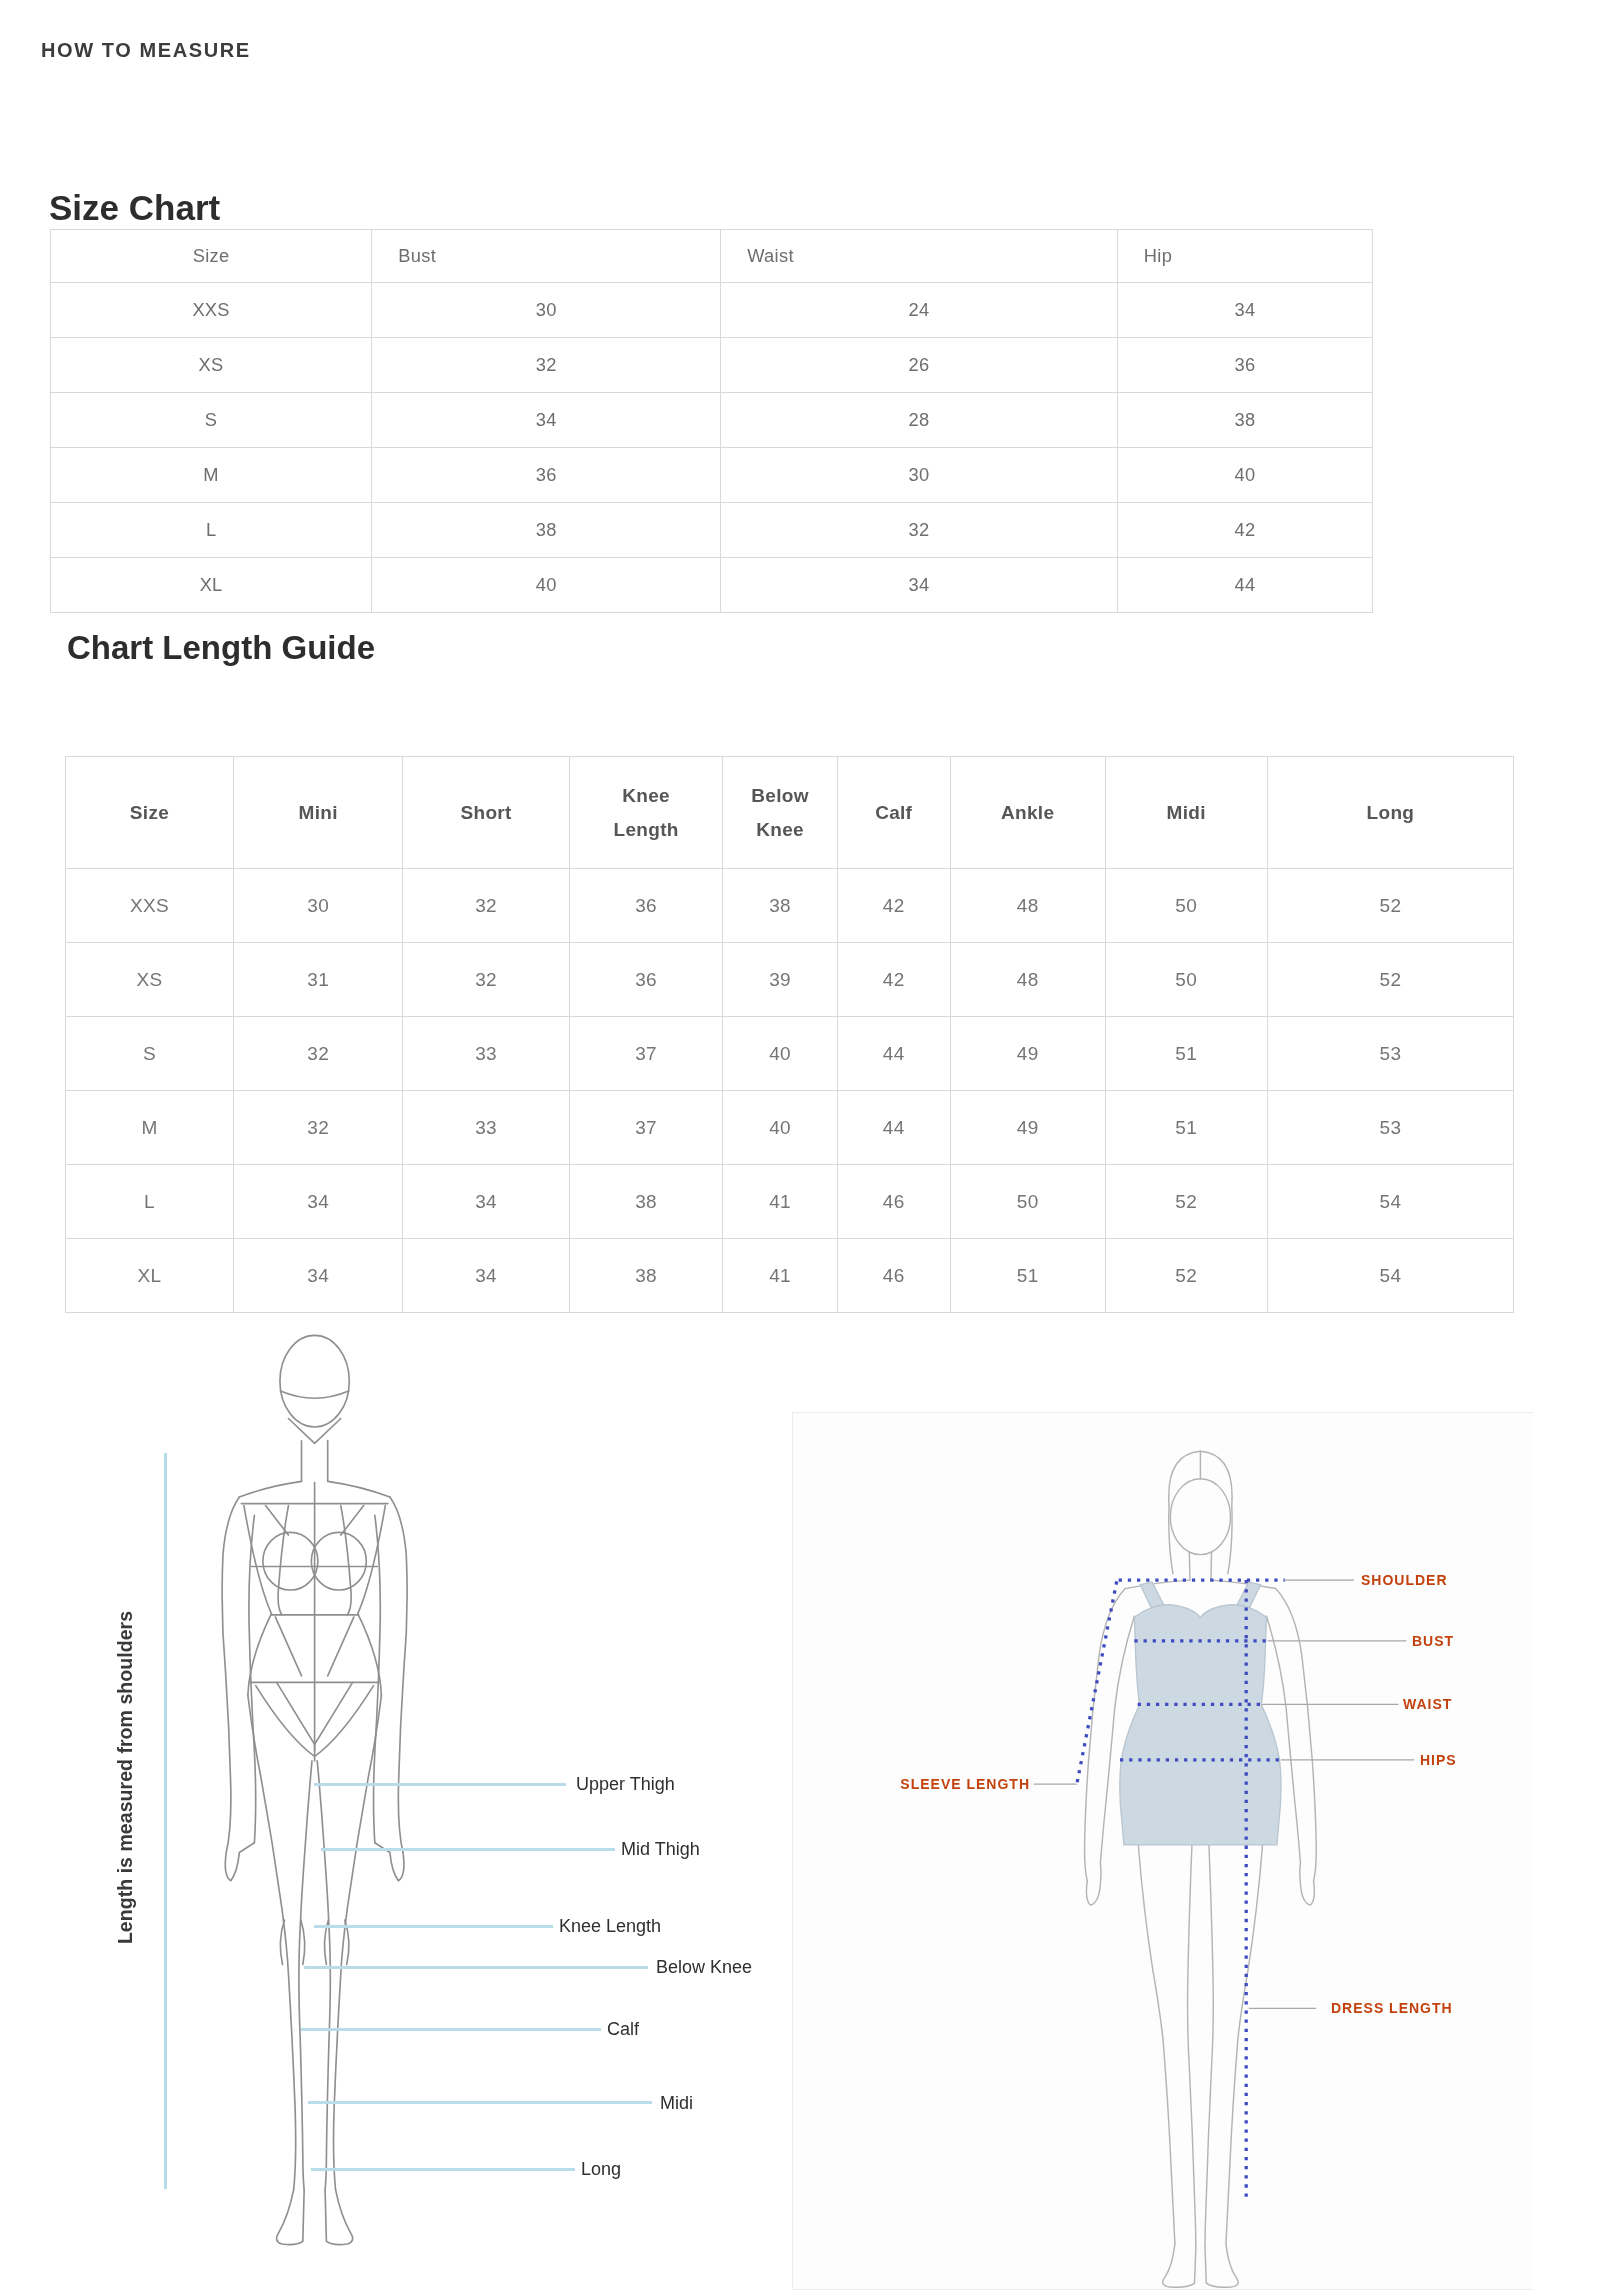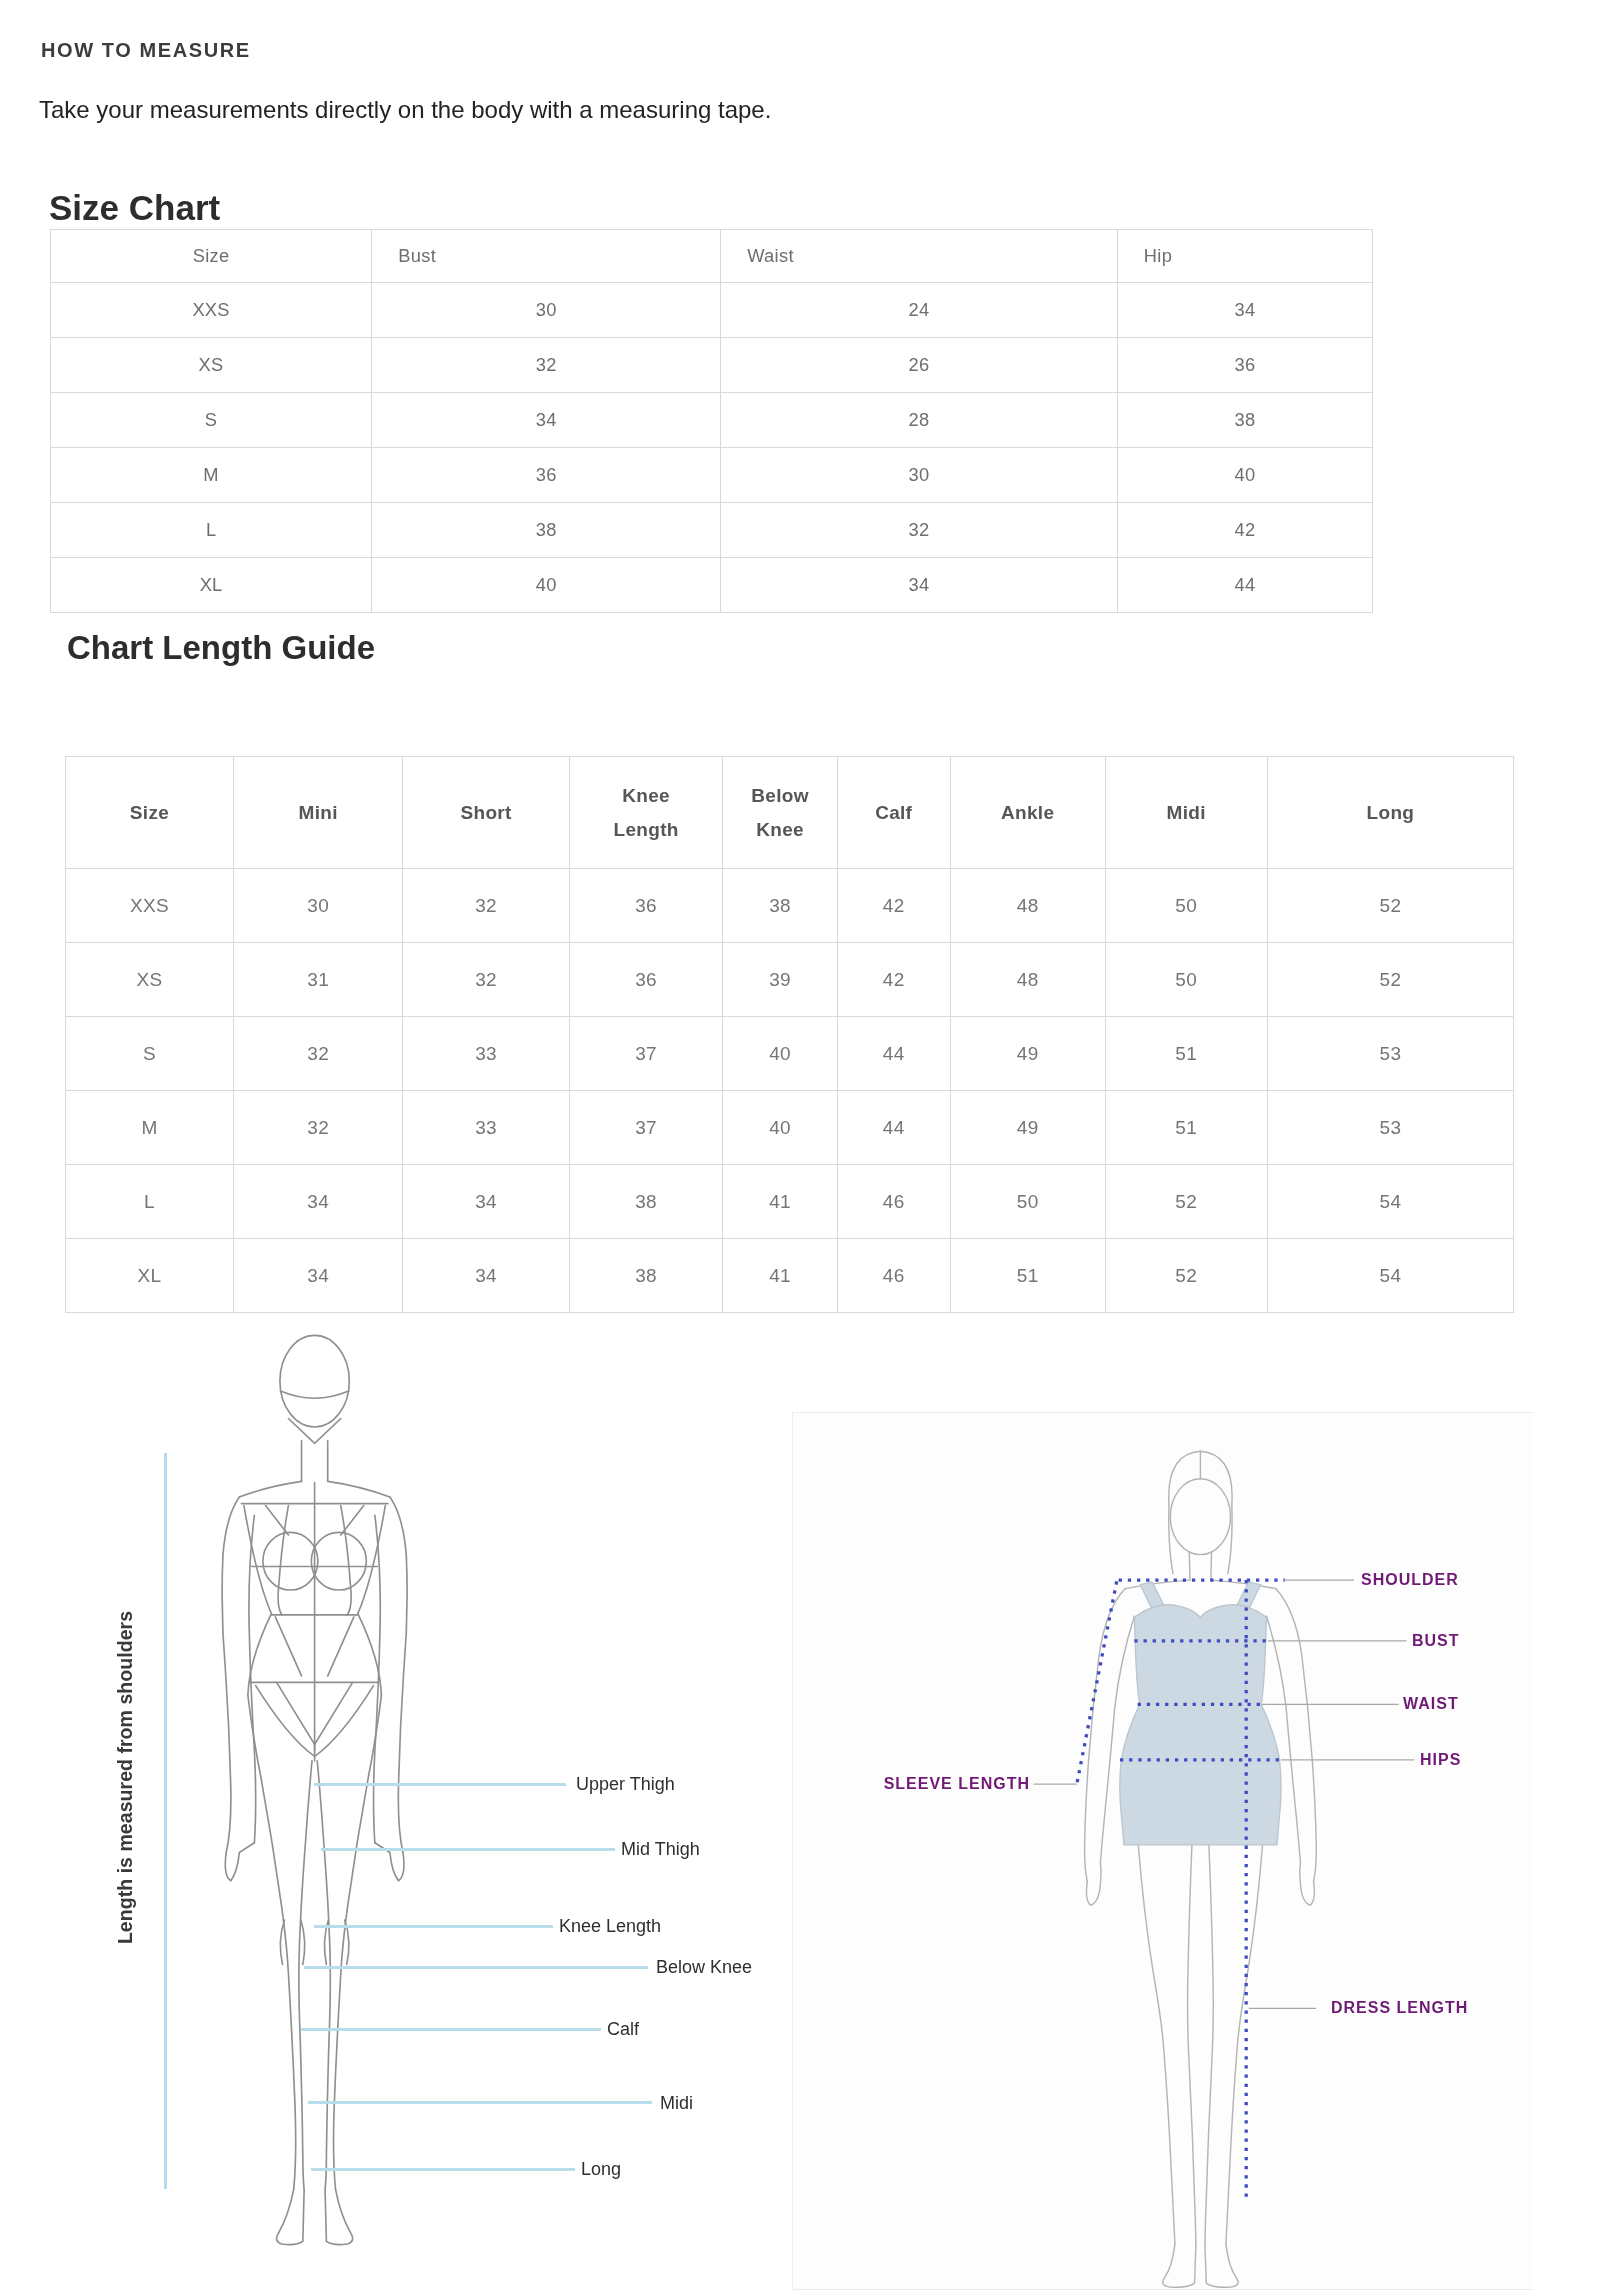--- a/index.html
+++ b/index.html
@@ -79,31 +79,30 @@
     font-size:19.6px; font-weight:600; color:#3a3a3a; white-space:nowrap;
     transform:rotate(-90deg);
   }
 
   
   #right-panel{
     position:absolute; left:792px; top:103px; width:826px; height:878px;
     background:#fdfdfd; border:0.7px solid #ececec; box-sizing:border-box;
   }
   .cap-label{
-    position:absolute; font-size:16px; font-weight:600; color:#701a75;
+    position:absolute; font-size:14px; font-weight:600; color:#c2410c;
     letter-spacing:1px; white-space:nowrap; transform:translateY(-50%);
   }
 </style>
 </head>
 <body>
 
 <div id="page">
 
   <div class="abs" id="how-to-measure">HOW TO MEASURE</div>
-  <div class="abs" id="measure-subtitle">Take your measurements directly on the body with a measuring tape.</div>
 
   <div class="abs" id="size-chart-title">Size Chart</div>
   <table class="abs" id="size-table">
       <colgroup>
         <col style="width: 24.3%;">
         <col style="width: 26.4%;">
         <col style="width: 30%;">
         <col style="width: 19.3%;">
       </colgroup>
       <thead>

